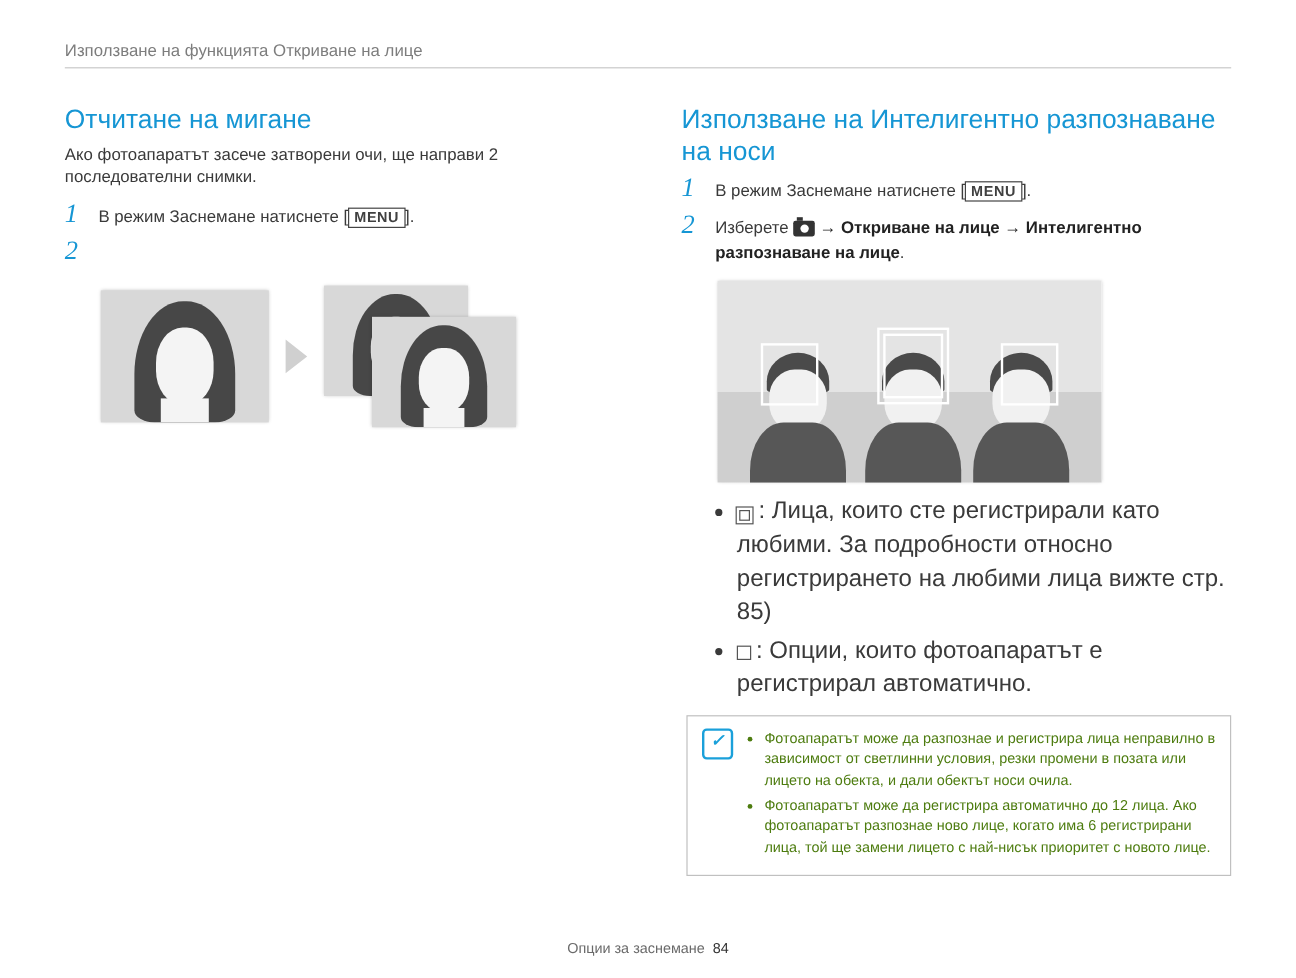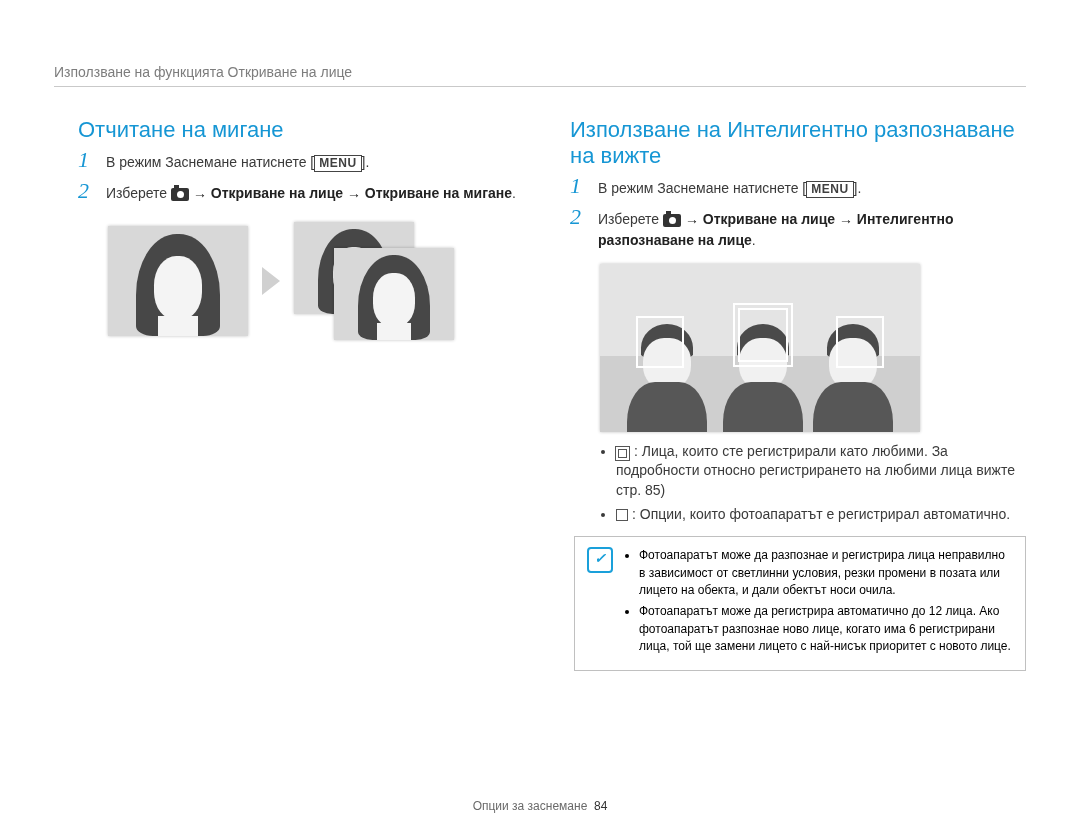--- a/index.html
+++ b/index.html
@@ -7,34 +7,33 @@
     padding: 0;
     background: #fff;
     font-family: Arial, Helvetica, sans-serif;
     color: #3a3a3a;
     width: 1080px;
   }
   .page {
     width: 1080px;
     height: 815px;
     box-sizing: border-box;
-    padding: 64px 54px 20px 54px;
+    padding: 34px 54px 20px 54px;
     position: relative;
   }
   .breadcrumb {
     font-size: 14px;
     color: #7d7d7d;
     padding-bottom: 6px;
     border-bottom: 1px solid #c9c9c9;
     margin-bottom: 30px;
   }
   .columns {
     display: flex;
-    gap: 36px;
-    margin-left: 24px;
+    gap: 56px;
   }
   .col {
     flex: 1 1 0;
     min-width: 0;
   }
   h2.section {
     color: #1696d4;
     font-weight: 400;
     font-size: 22px;
     margin: 0 0 6px 0;
@@ -186,21 +185,21 @@
     box-sizing:border-box;
   }
   .facebox.double { border-width:2px; outline:2px solid #fff; outline-offset:3px; }
   .fb1 { left:36px; top:52px; width:48px; height:52px; }
   .fb2 { left:138px; top:44px; width:50px; height:54px; }
   .fb3 { right:36px; top:52px; width:48px; height:52px; }
 
   .bullets {
     list-style: disc;
     padding-left: 46px;
-    font-size:14px;
+    font-size:20px;
     line-height:1.4;
     margin:6px 0 12px 0;
   }
   .bullets li { margin-bottom:4px; }
   .sq {
     display:inline-block;
     width:12px; height:12px;
     border:1.5px solid #555;
     vertical-align:-2px;
     margin-right:4px;
@@ -226,58 +225,56 @@
     text-align:center;
     line-height:20px;
     font-family: Georgia, serif;
   }
   .note-list {
     list-style: disc;
     padding-left:16px;
     margin:0;
     font-size:12px;
     line-height:1.45;
-    color:#000000;
+    color:#4d7c0f;
   }
   .note-list li { margin-bottom:4px; }
 
   .footer {
     position:absolute;
-    bottom:2px;
+    bottom:18px;
     left:0; right:0;
     text-align:center;
     font-size:12px;
     color:#6a6a6a;
   }
   .footer .pn { color:#333; }
 </style>
 </head>
 <body>
 
 <div class="page">
 
   <div class="breadcrumb">Използване на функцията Откриване на лице</div>
 
   <div class="columns">
 
     <div class="col">
       <h2 class="section">Отчитане на мигане</h2>
+      <p class="intro">Ако фотоапаратът засече затворени очи, ще направи 2 последователни снимки.</p>
 
       <ul class="steps">
         <li>
           <span class="stepnum">1</span>
           <span class="steptext">
             <span>В режим Заснемане натиснете [</span><span class="menu-label">MENU</span><span>].</span>
           </span>
         </li>
         <li>
           <span class="stepnum">2</span>
-          <span class="steptext">
-            <span>Изберете </span><span class="cam-icon"></span><b> → Откриване на лице → Откриване на мигане</b><span>.</span>
-          </span>
         </li>
       </ul>
 
       <div class="blink-row">
         <div class="thumb thumb-a">
           <div class="head">
               <div class="hair"></div>
               <div class="face"></div>
               <div class="neck"></div>
             </div>
@@ -296,21 +293,21 @@
                 <div class="hair"></div>
                 <div class="face"></div>
                 <div class="neck"></div>
               </div>
           </div>
         </div>
       </div>
     </div>
 
     <div class="col">
-      <h2 class="section">Използване на Интелигентно разпознаване на вижте</h2>
+      <h2 class="section">Използване на Интелигентно разпознаване на носи</h2>
 
       <ul class="steps">
         <li>
           <span class="stepnum">1</span>
           <span class="steptext">
             <span>В режим Заснемане натиснете [</span><span class="menu-label">MENU</span><span>].</span>
           </span>
         </li>
         <li>
           <span class="stepnum">2</span>

